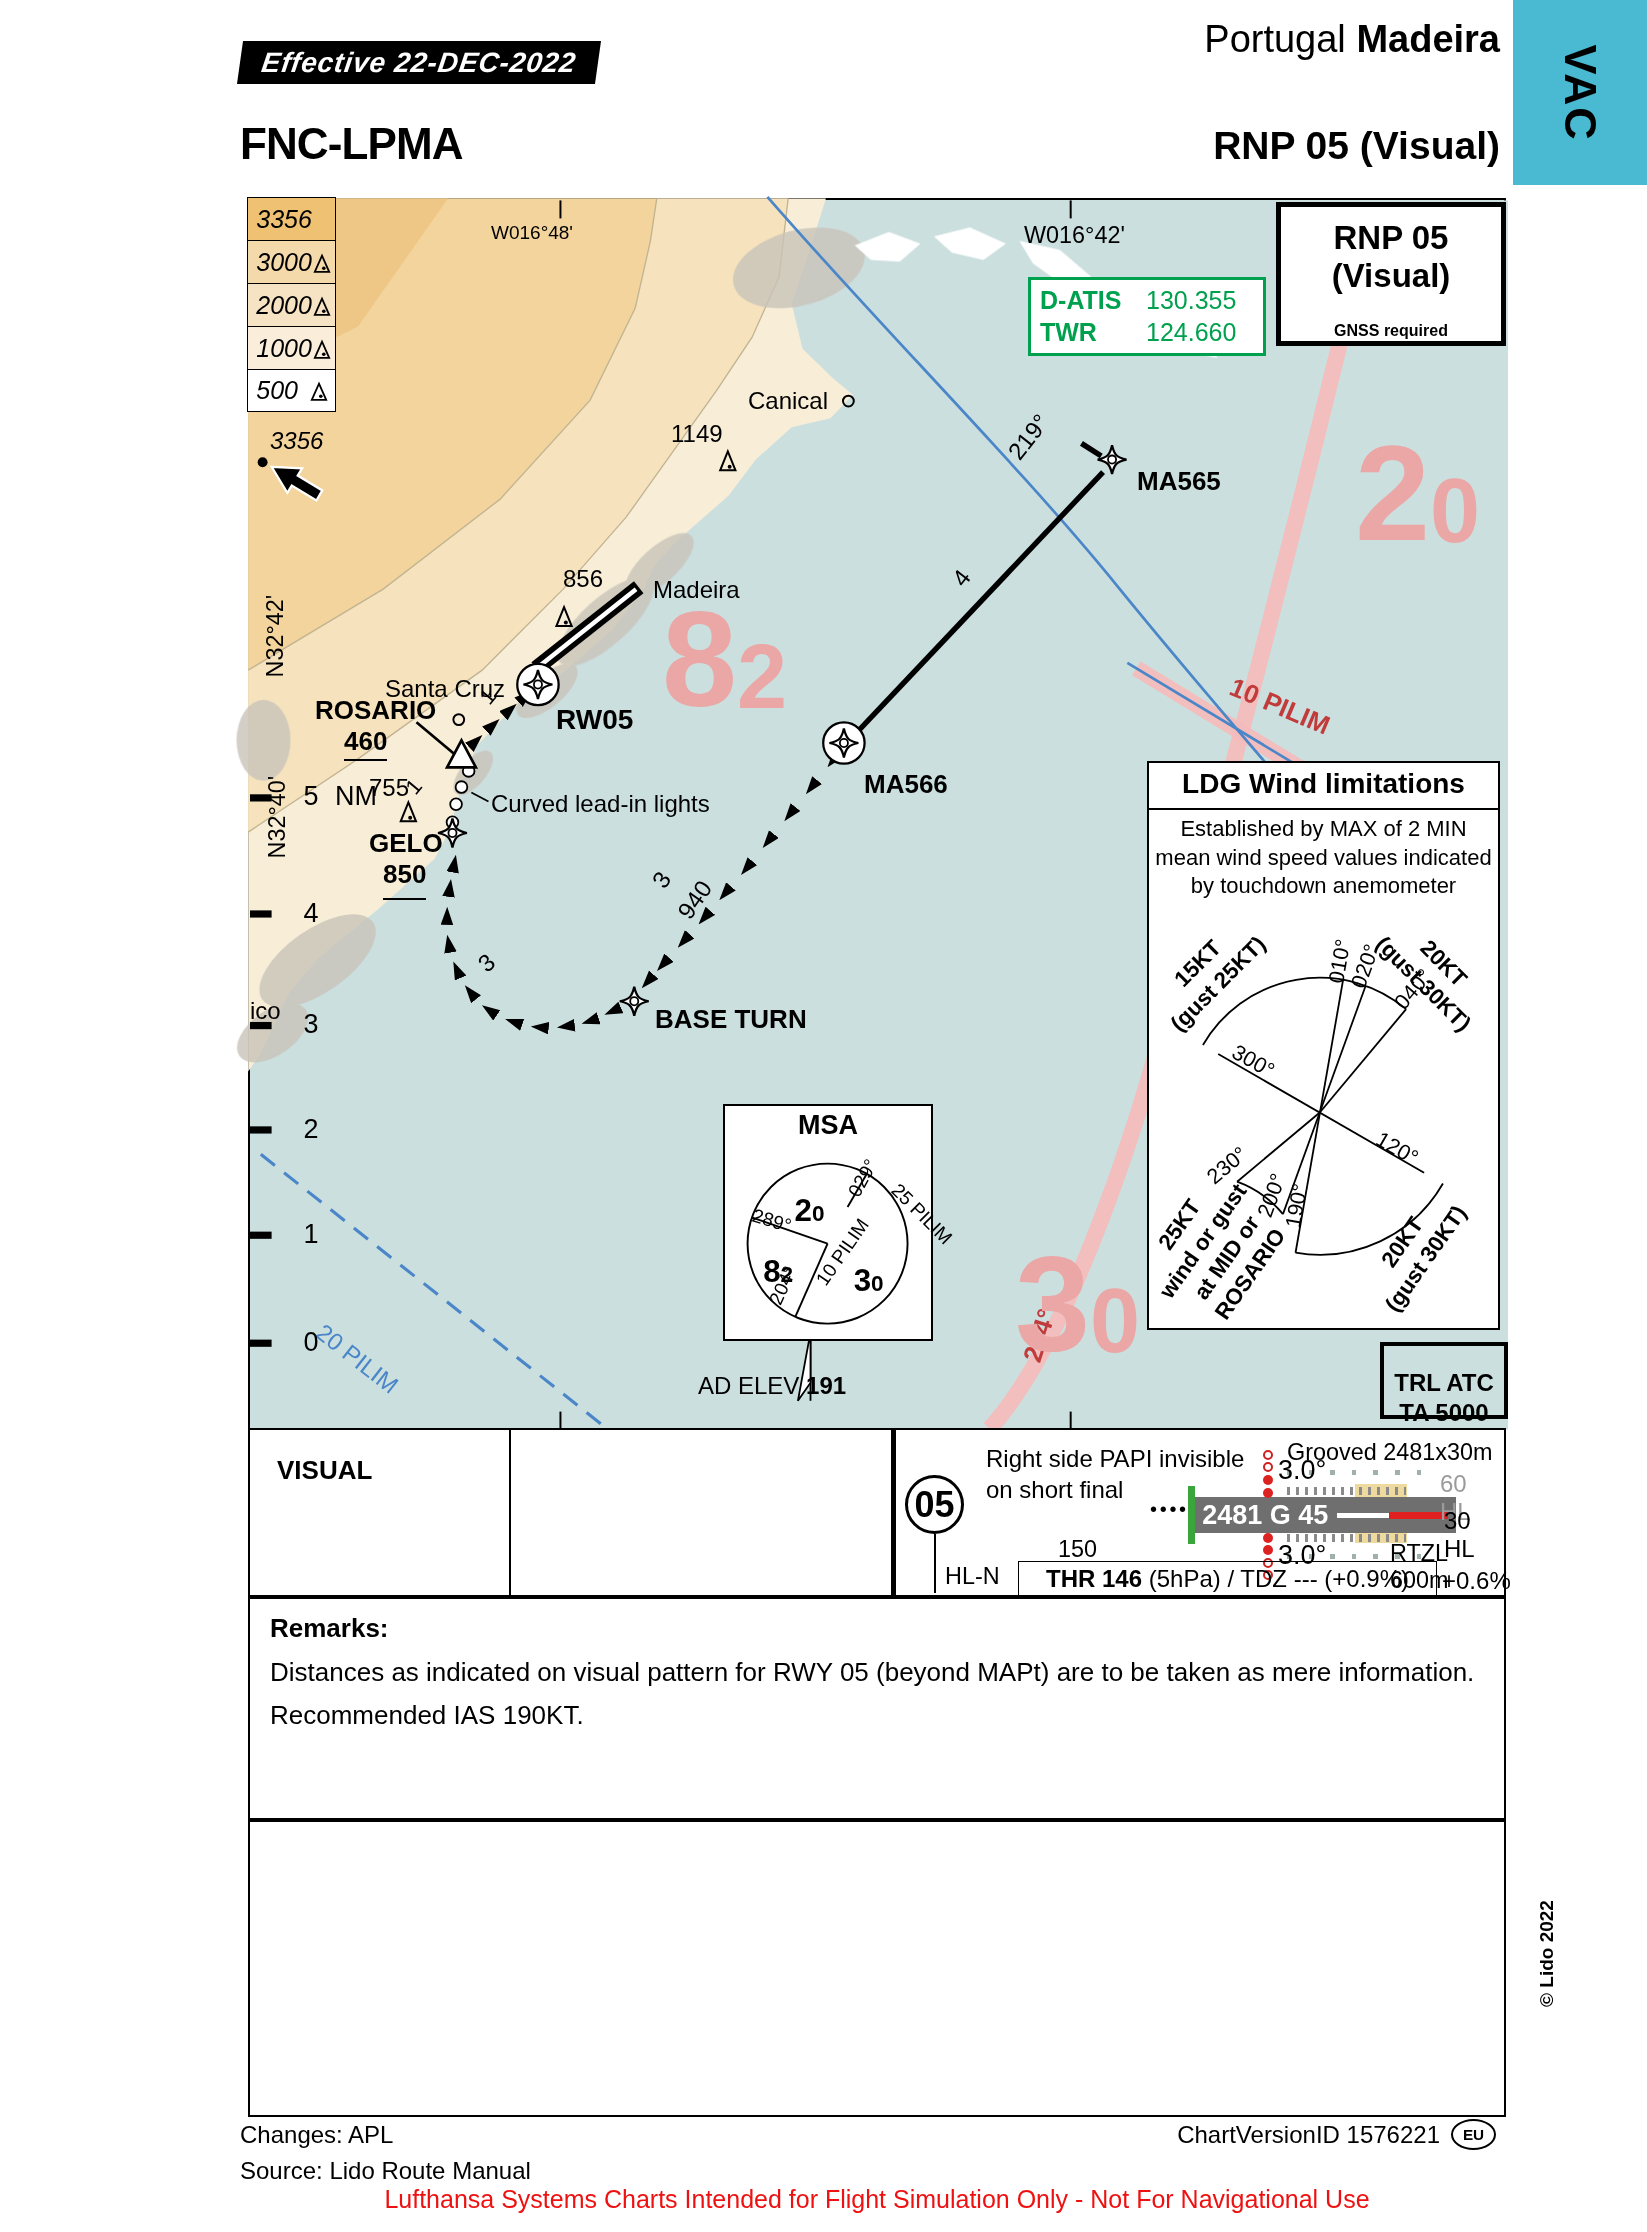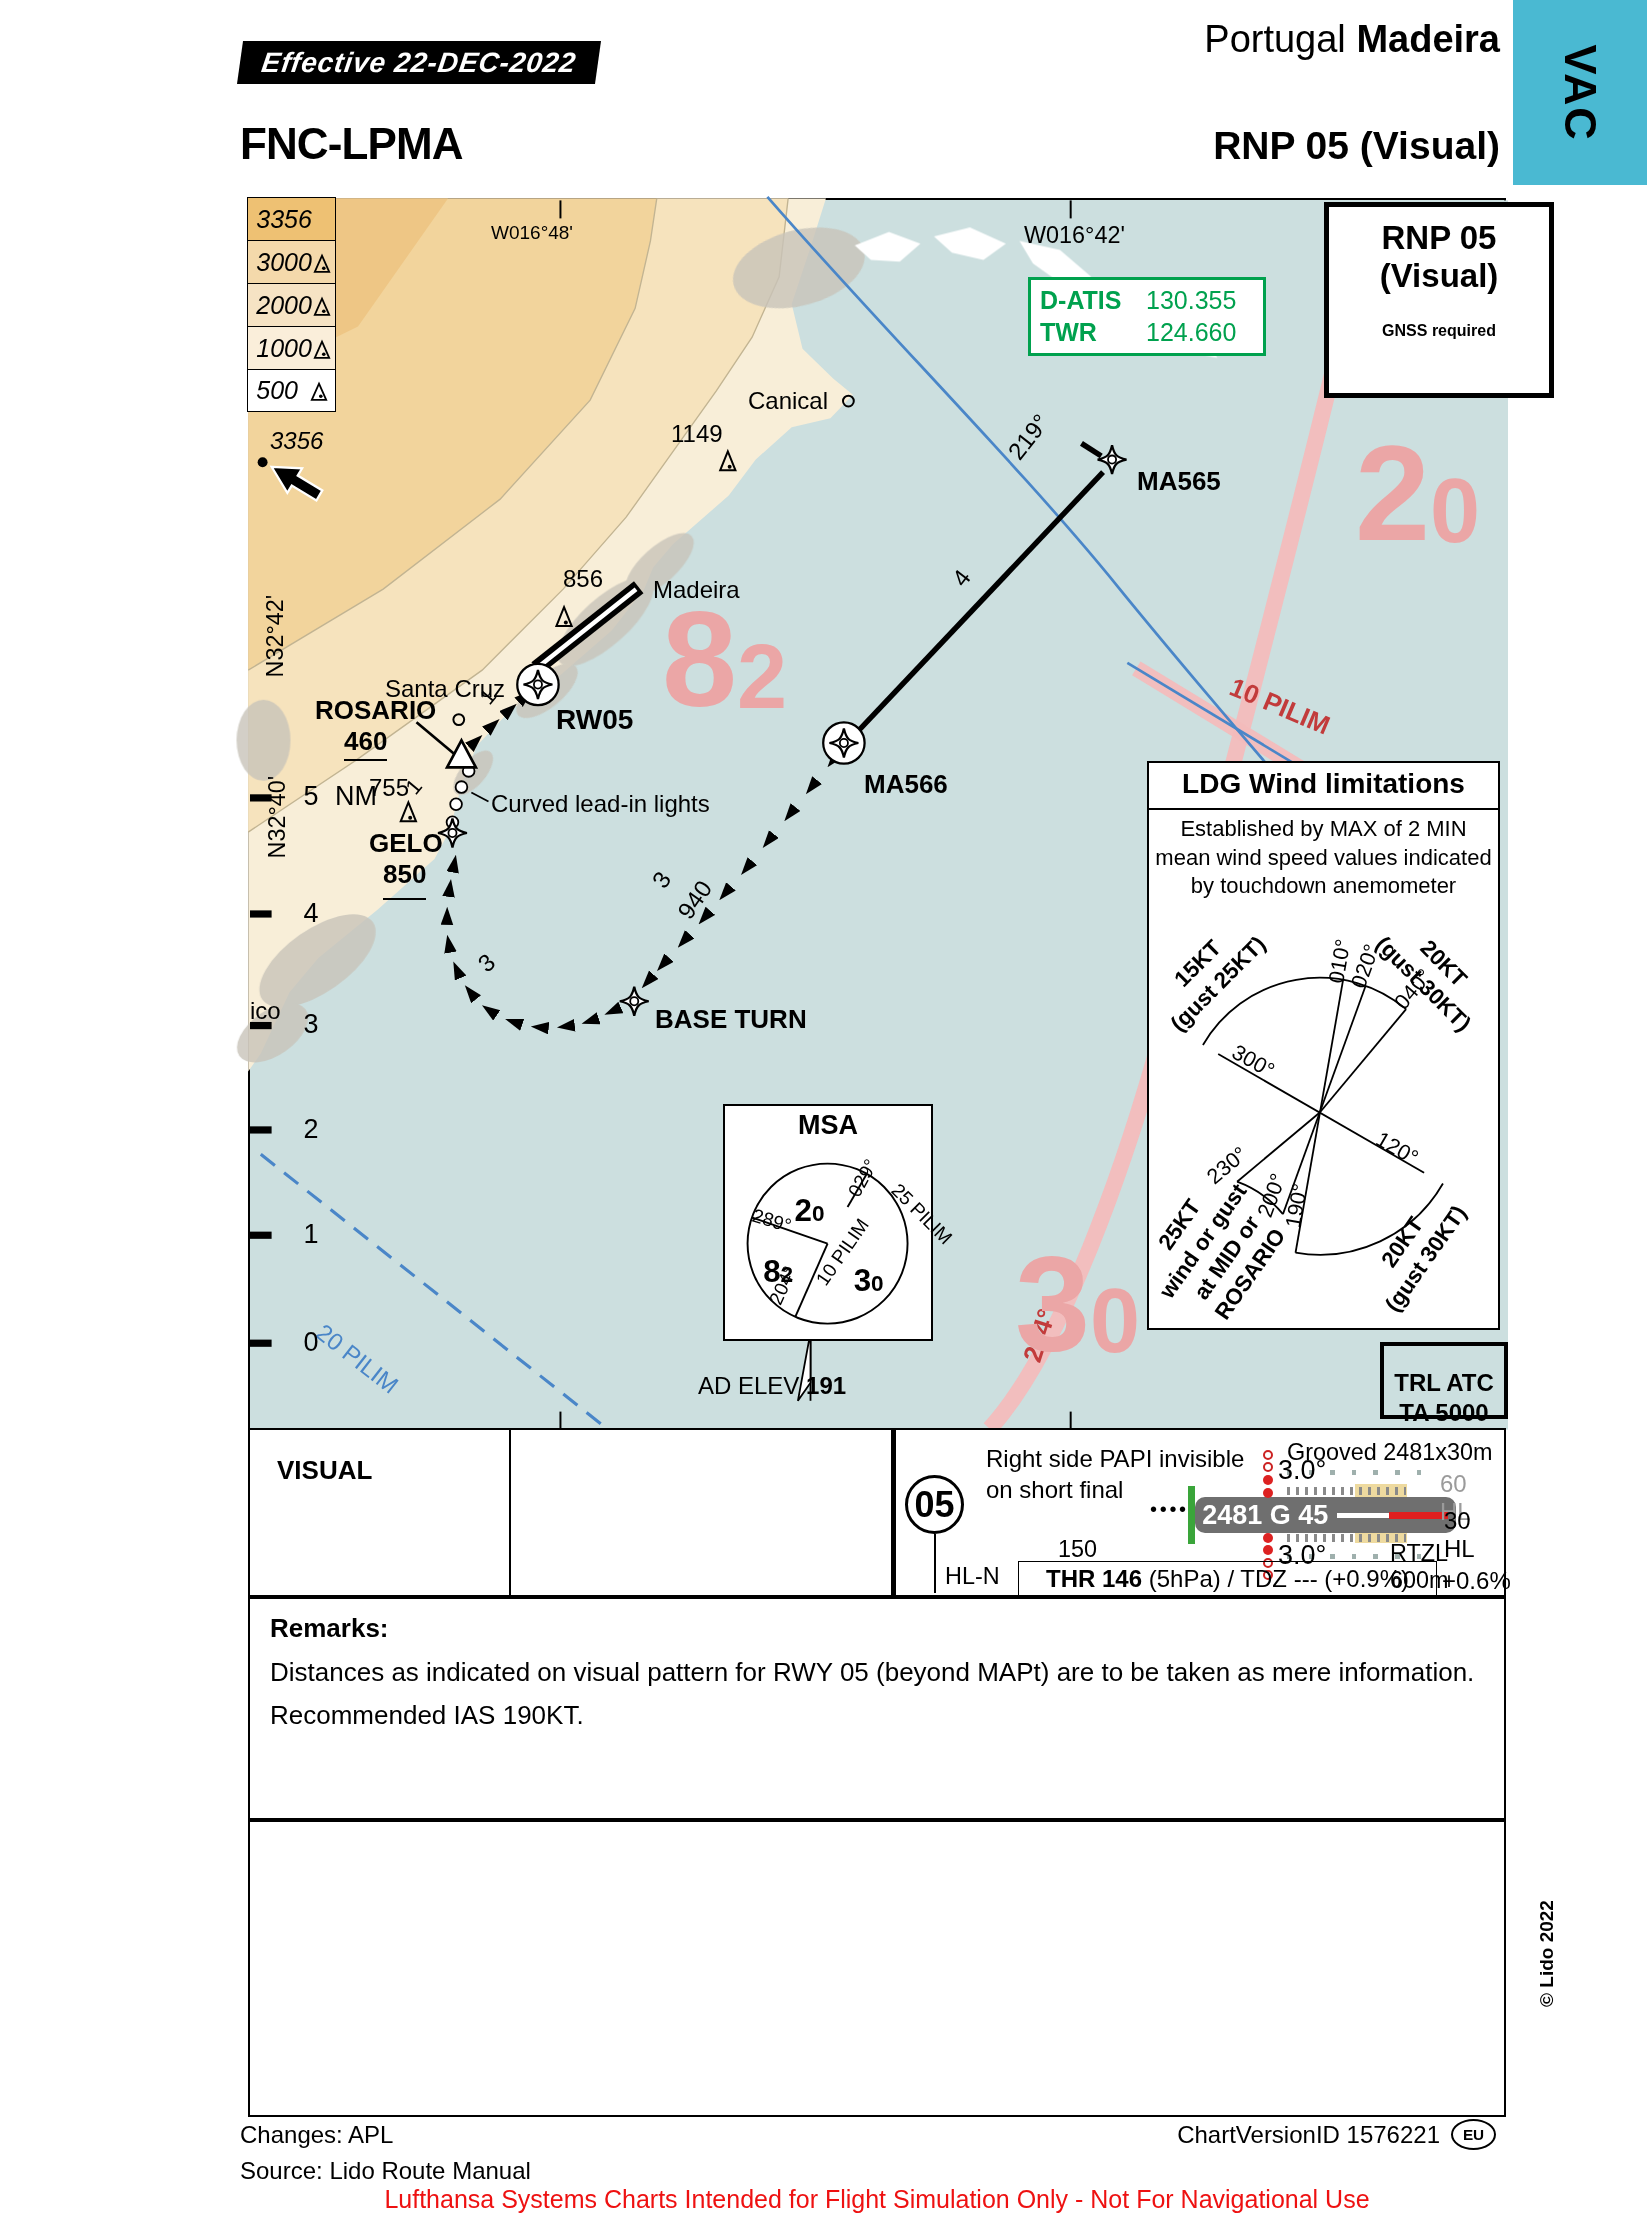--- a/index.html
+++ b/index.html
@@ -44,21 +44,21 @@
   .box { position:absolute; background:#fff; border:2.3px solid #000; }
   .caution { left:127px; top:57px; width:358px; padding:9px 14.4px 10.8px 14.4px; }
   .caution .t { font-weight:bold; font-size:26px; margin-bottom:7.2px; }
   .caution .l { font-size:25px; line-height:1.33; }
 
   .freq { left:778px; top:77px; width:238px; border:3.2px solid #00a14e; color:#00a14e;
           padding:5.4px 9px; }
   .freq .fr { display:flex; font-size:25px; line-height:1.25; }
   .freq .fl { font-weight:bold; width:106px; }
 
-  .rnp { left:1074px; top:1.8px; width:230px; height:196px; border:5.4px solid #000; text-align:center; }
+  .rnp { left:1026px; top:1.8px; width:230px; height:144px; border:5.4px solid #000; text-align:center; }
   .rnp .l1 { font-weight:bold; font-size:33px; margin-top:12.6px; }
   .rnp .l2 { font-weight:bold; font-size:33px; }
   .rnp .l3 { font-weight:bold; font-size:16px; margin-top:27px; }
 
   .instr { left:912px; top:388px; width:322px; padding:9px 12.6px; }
   .instr .l { font-size:25px; line-height:1.35; }
 
   .trl { left:1130px; top:1142px; width:128px; height:77px; border:4.5px solid #000;
          text-align:center; padding-top:22px; }
   .trl div { font-weight:bold; font-size:24px; line-height:1.25; }
@@ -84,21 +84,21 @@
 
   
   .strip { left:248px; top:1428px; width:1258px; height:169px; border:2.7px solid #000; background:#fff; }
   .strip .v1 { position:absolute; left:259px; top:0; width:1.8px; height:100%; background:#000; }
   .strip .v2 { position:absolute; left:641px; top:0; width:4.5px; height:100%; background:#000; }
   .rwy-circle { position:absolute; left:655px; top:45px; width:59px; height:59px; border:3.6px solid #000;
     border-radius:50%; display:flex; align-items:center; justify-content:center;
     font-weight:bold; font-size:36px; background:#fff; }
   .thrbox { position:absolute; left:768px; top:131px; width:419px; height:36px; border:1.8px solid #000;
     display:flex; align-items:center; justify-content:center; font-size:24px; }
-  .rwybar { position:absolute; left:945px; top:67px; width:261px; height:36px; background:#6f6f6f;border-radius:10px; }
+  .rwybar { position:absolute; left:945px; top:67px; width:261px; height:36px; background:#6f6f6f; }
   .rwybar .txt { position:absolute; left:7.2px; top:2.7px; color:#fff; font-weight:bold; font-size:27px; }
   .rwybar .cl-w { position:absolute; left:142px; top:16px; width:52px; height:4.5px; background:#fff; }
   .rwybar .cl-r { position:absolute; left:194px; top:15.3px; width:59px; height:6.3px; background:#e02020; }
   .tanpatch { position:absolute; left:1105px; top:54px; width:52px; height:59px; background:#eeda9f; }
   .hatch { position:absolute; height:8px; width:119px; left:1037px;
     background:repeating-linear-gradient(90deg,#8a8a8a 0 2.7px,transparent 2.7px 9px); }
   .dotsrow { position:absolute; height:5.4px; width:151px; left:1037px;
     background:repeating-linear-gradient(90deg,#9fb0ad 0 4.5px,transparent 4.5px 21.6px); }
   .papi { position:absolute; width:10px; height:10px; border-radius:50%; }
   .papi.h { border:2.3px solid #cc2222; background:#fff; }

